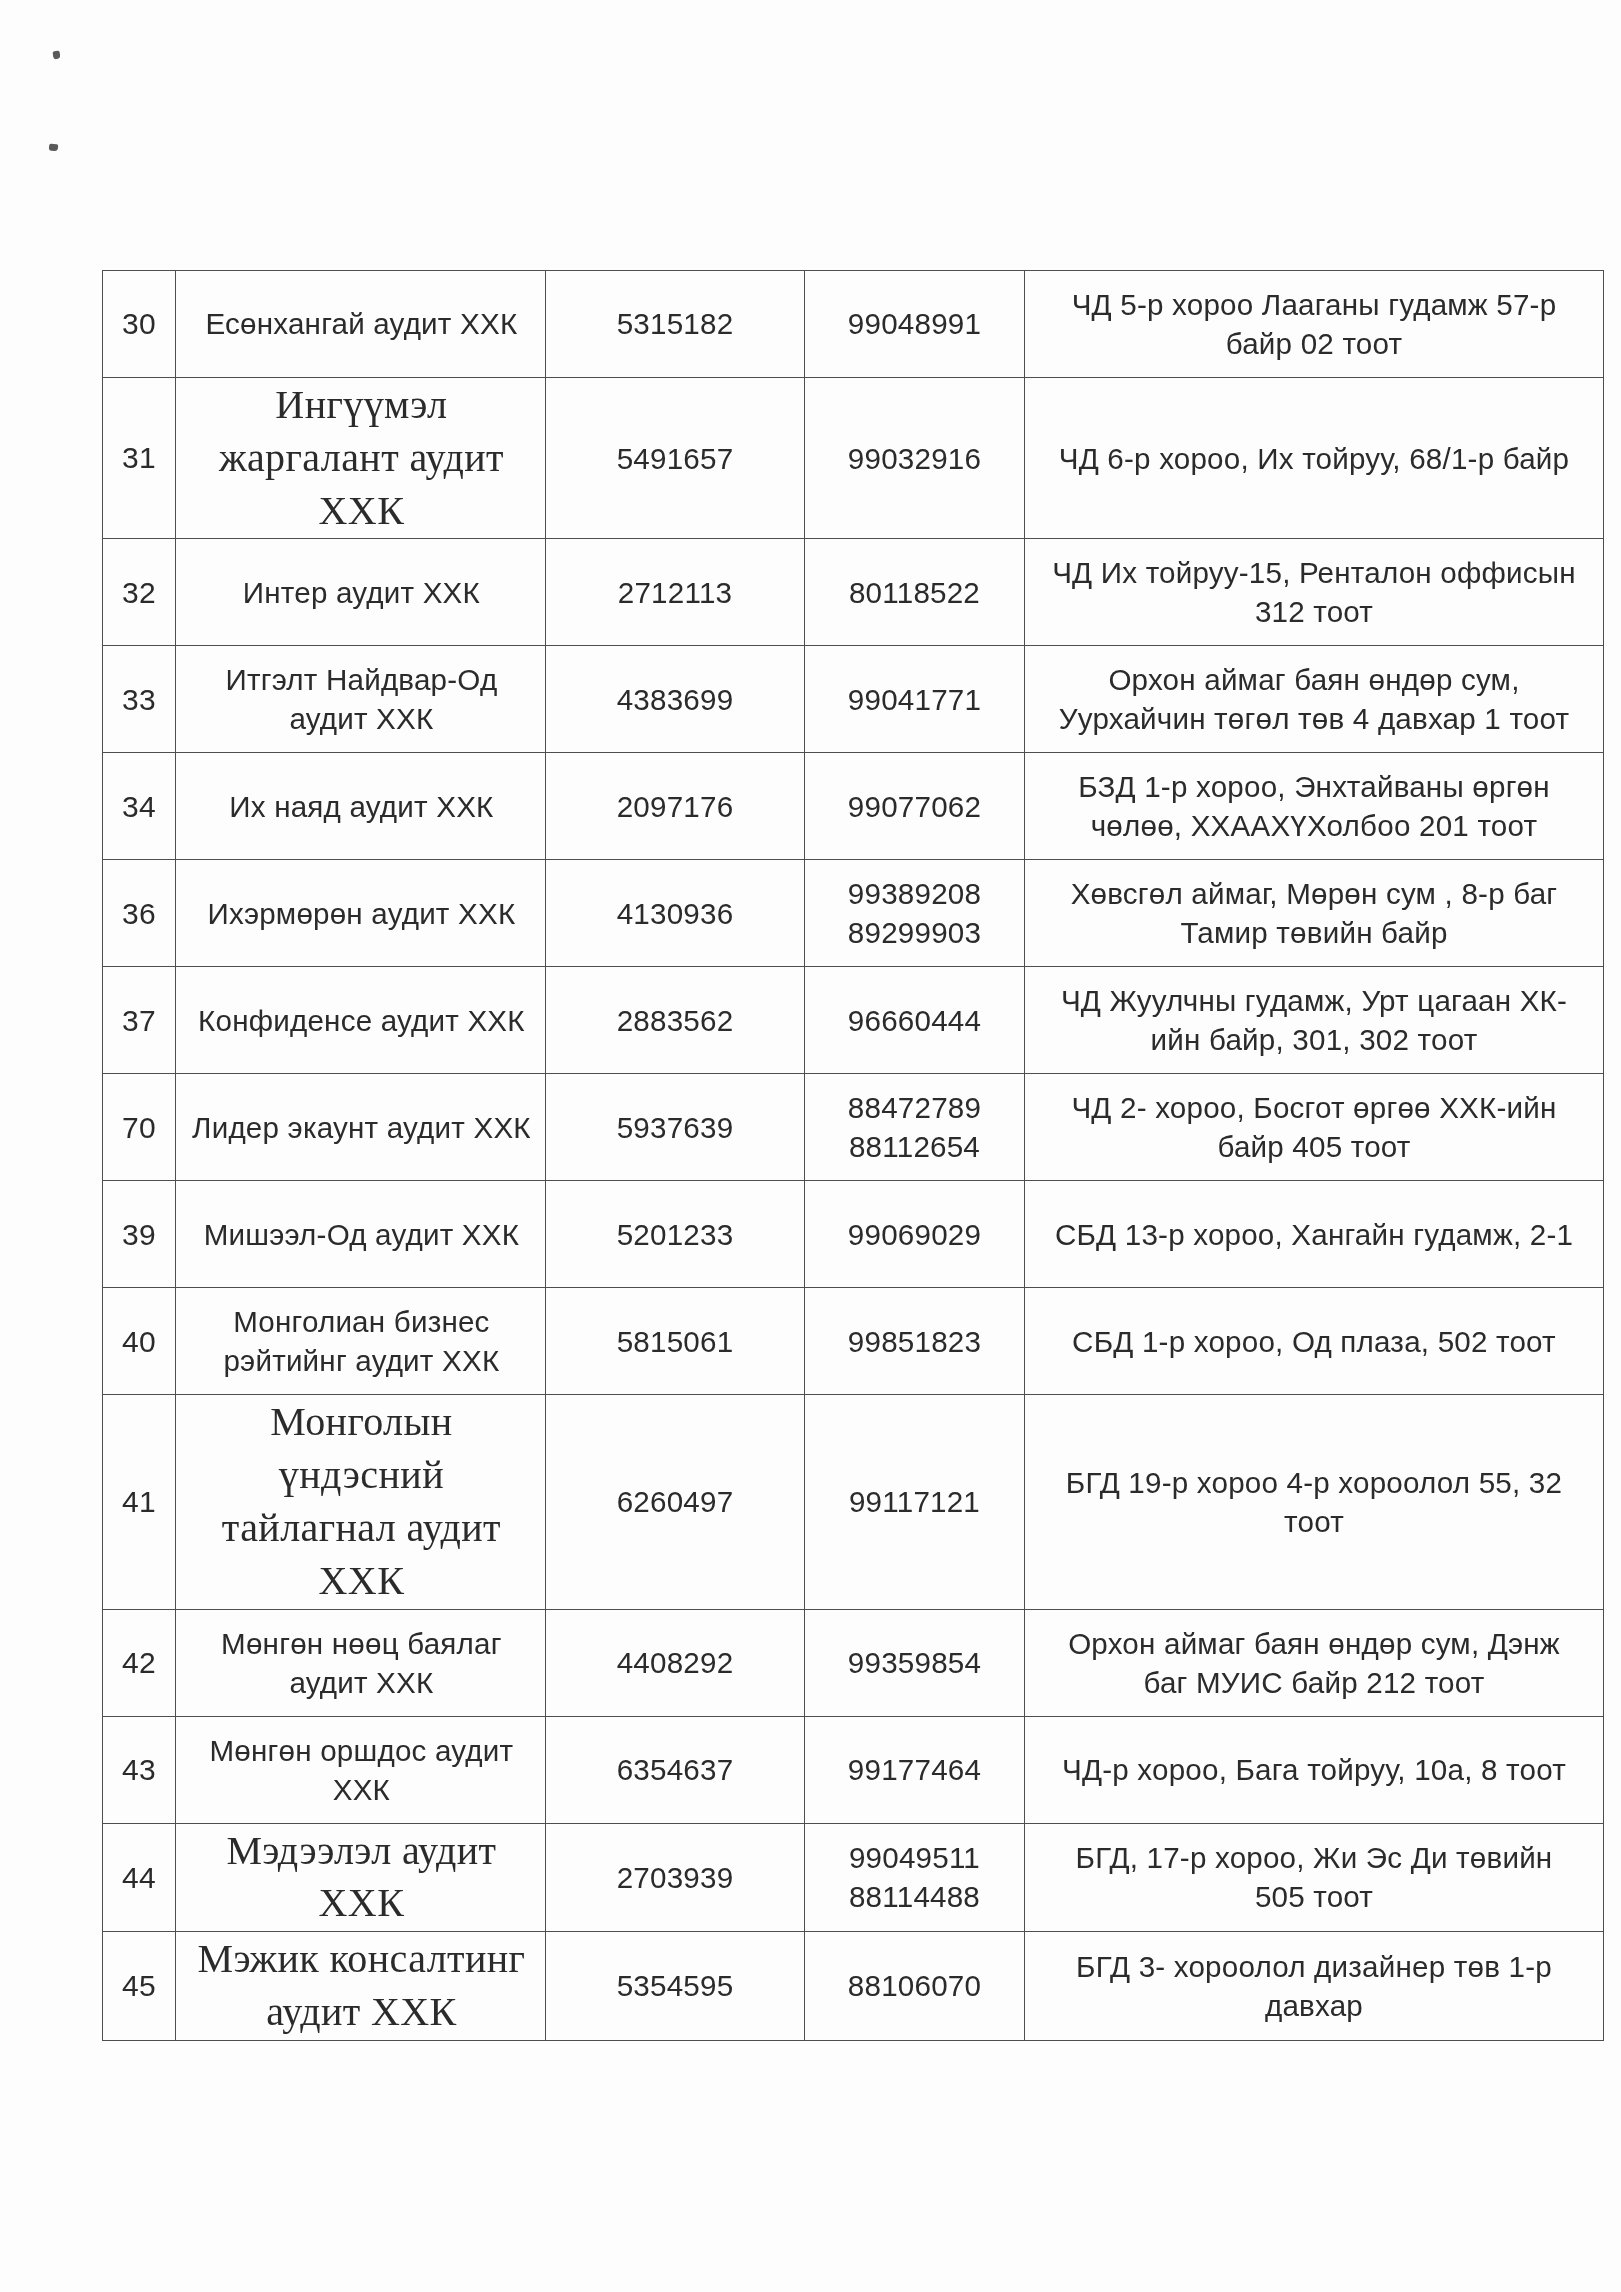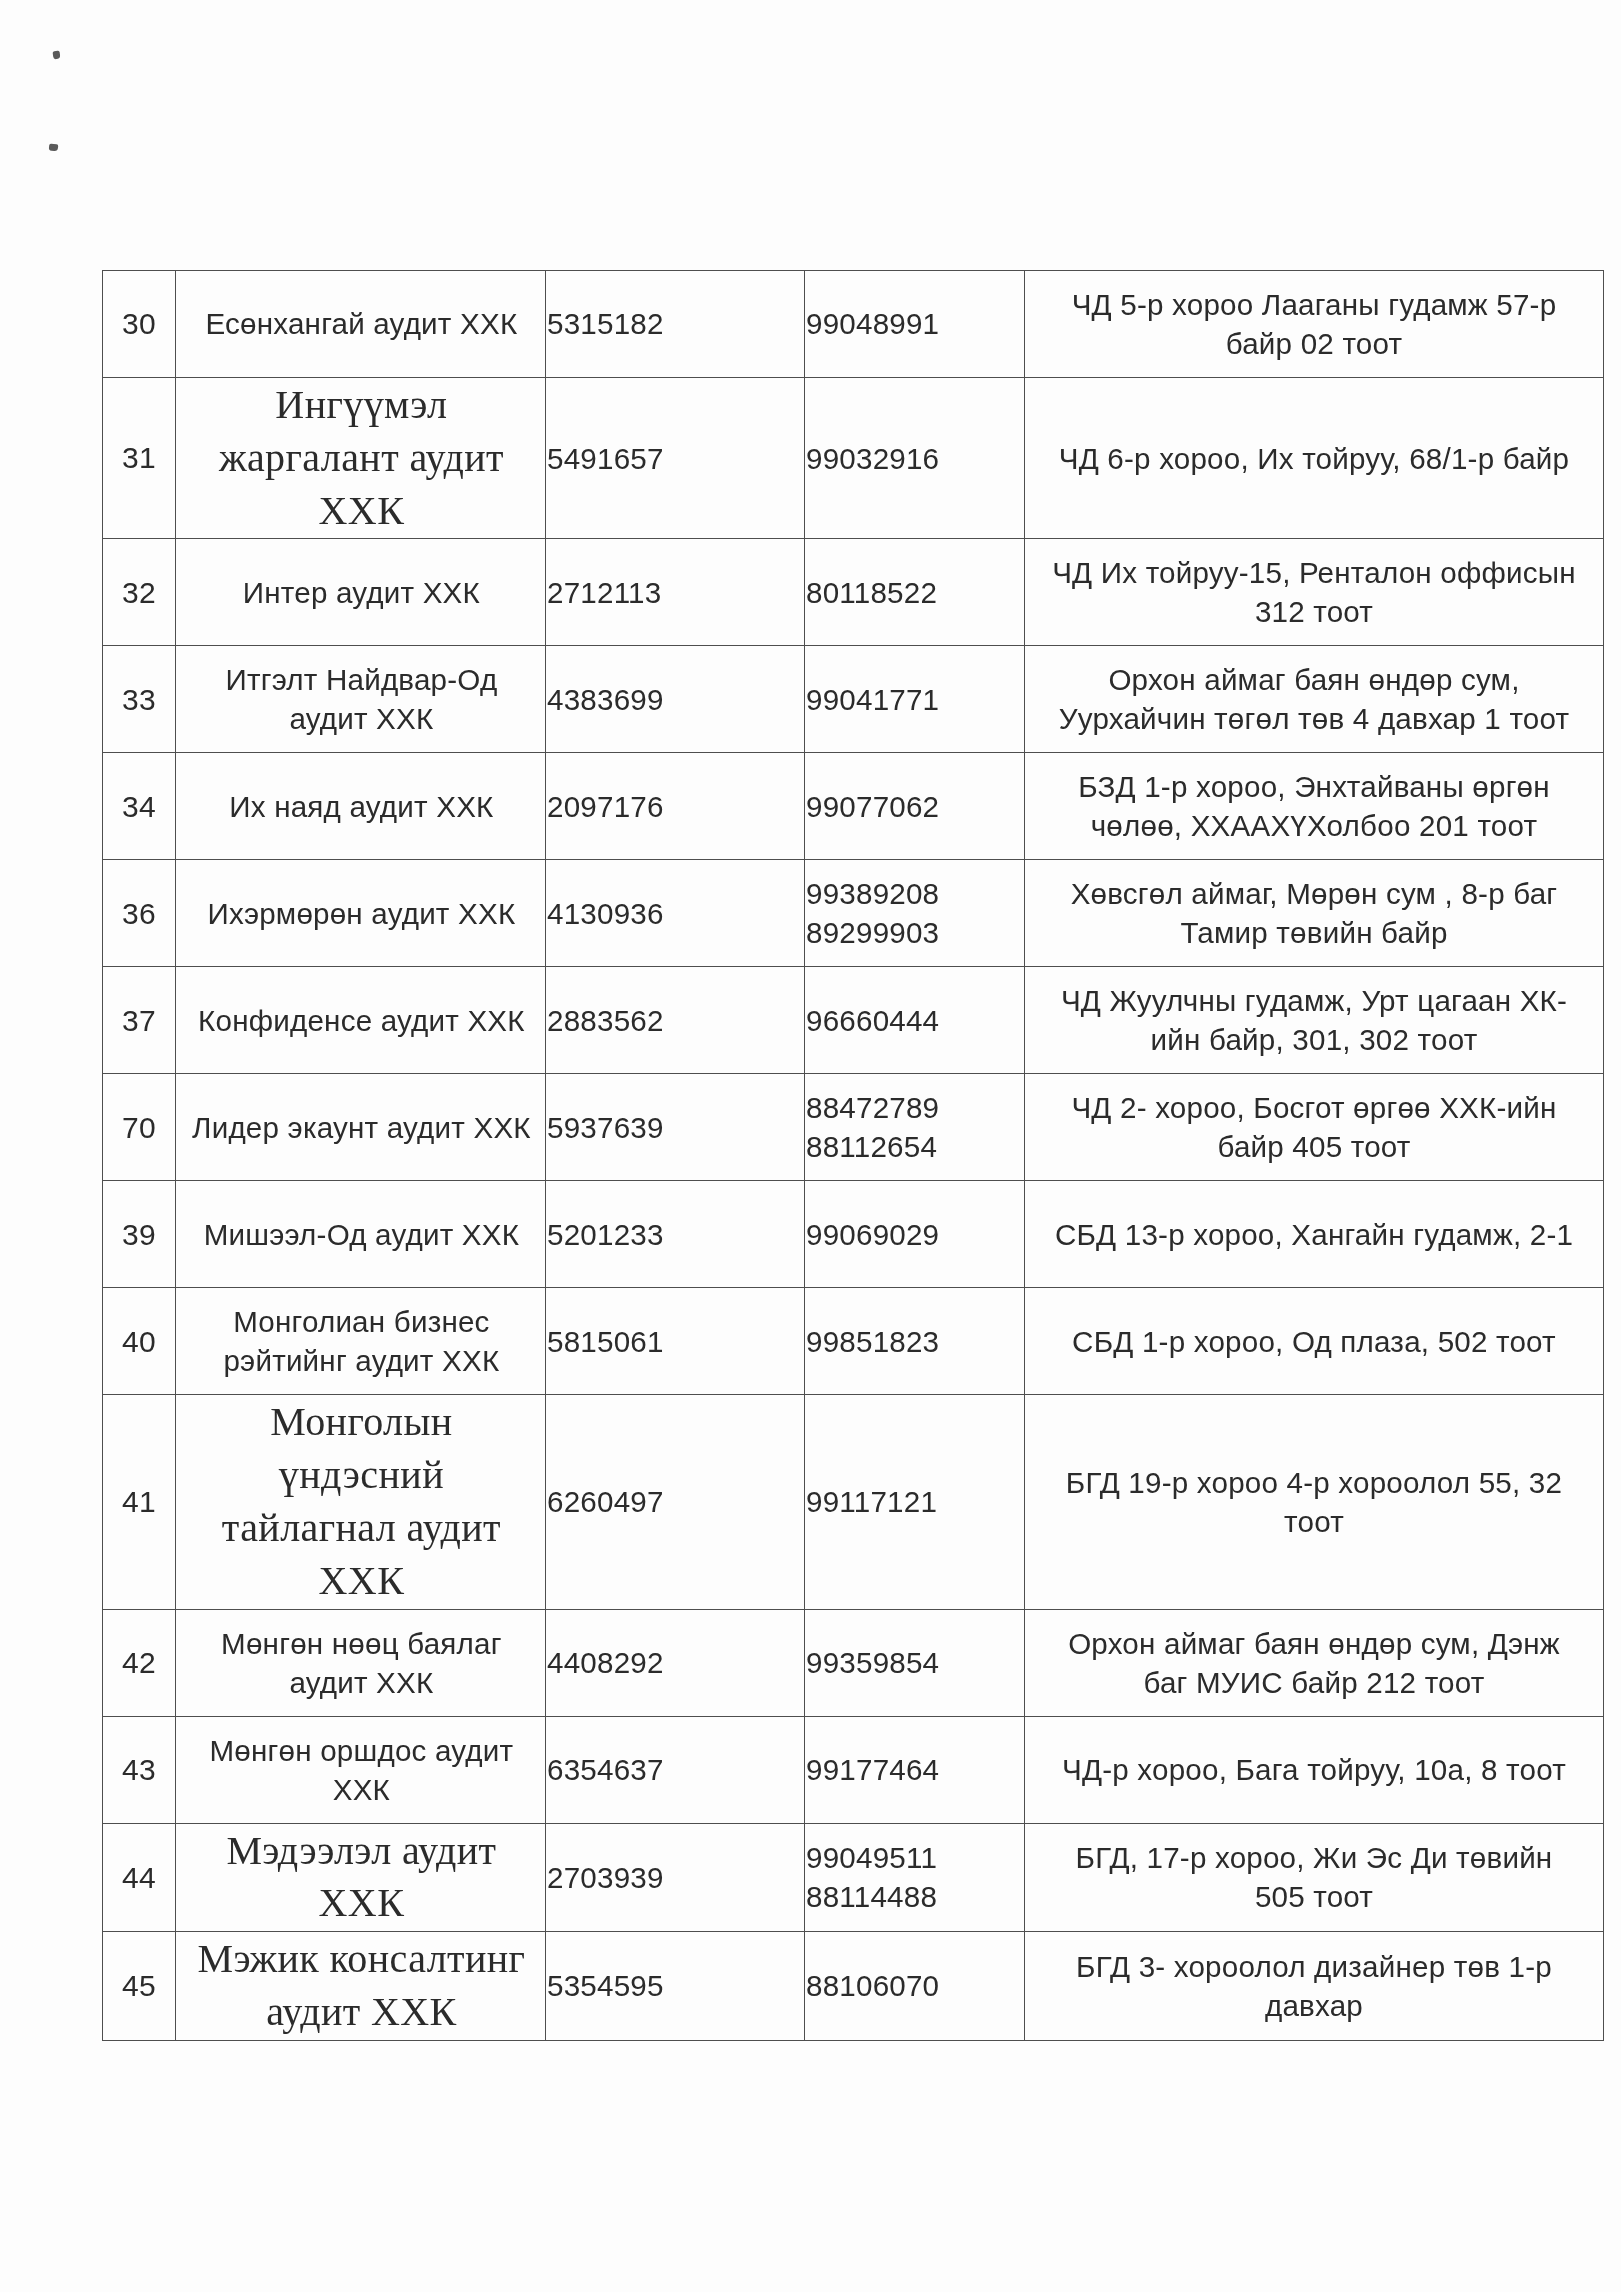--- a/index.html
+++ b/index.html
@@ -58,20 +58,21 @@
     padding-left: 14.3px;
     padding-right: 12.5px;
   }
   td.company-name-cell.serif {
     font-family: "Liberation Serif", serif;
     font-size: 40px;
     letter-spacing: 0.4px;
   }
   td.register-cell,
   td.phone-cell {
+    text-align: center;
   }
   td.phone-cell {
     white-space: pre-line;
     margin-top: 24px;
   }
   td.address-cell {
     text-align: center;
     padding: 5.4px 23px;
     border-radius: 28px;
   }

